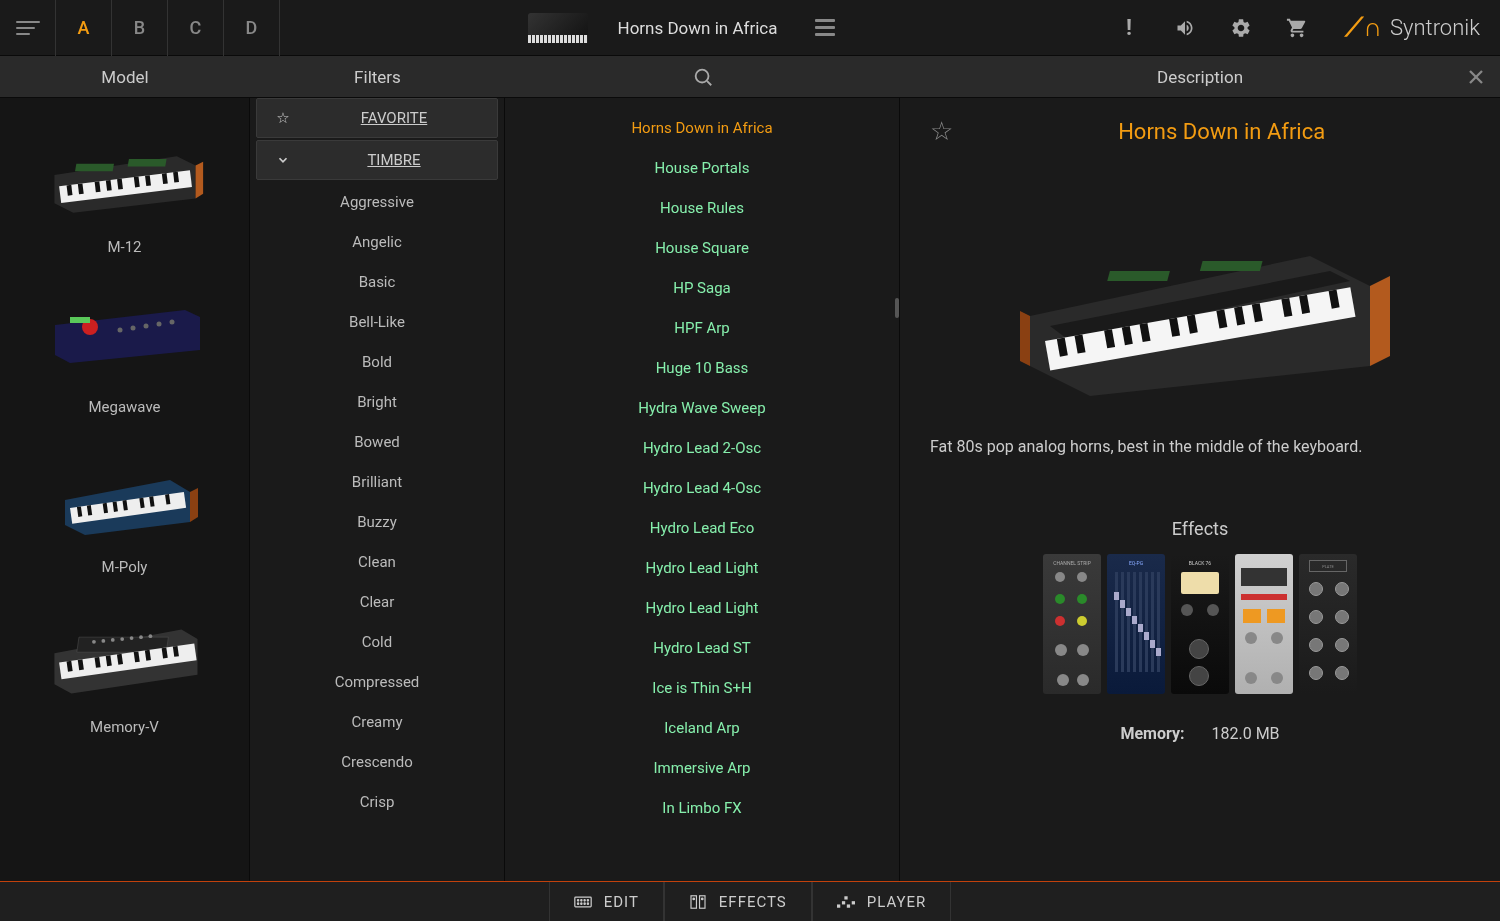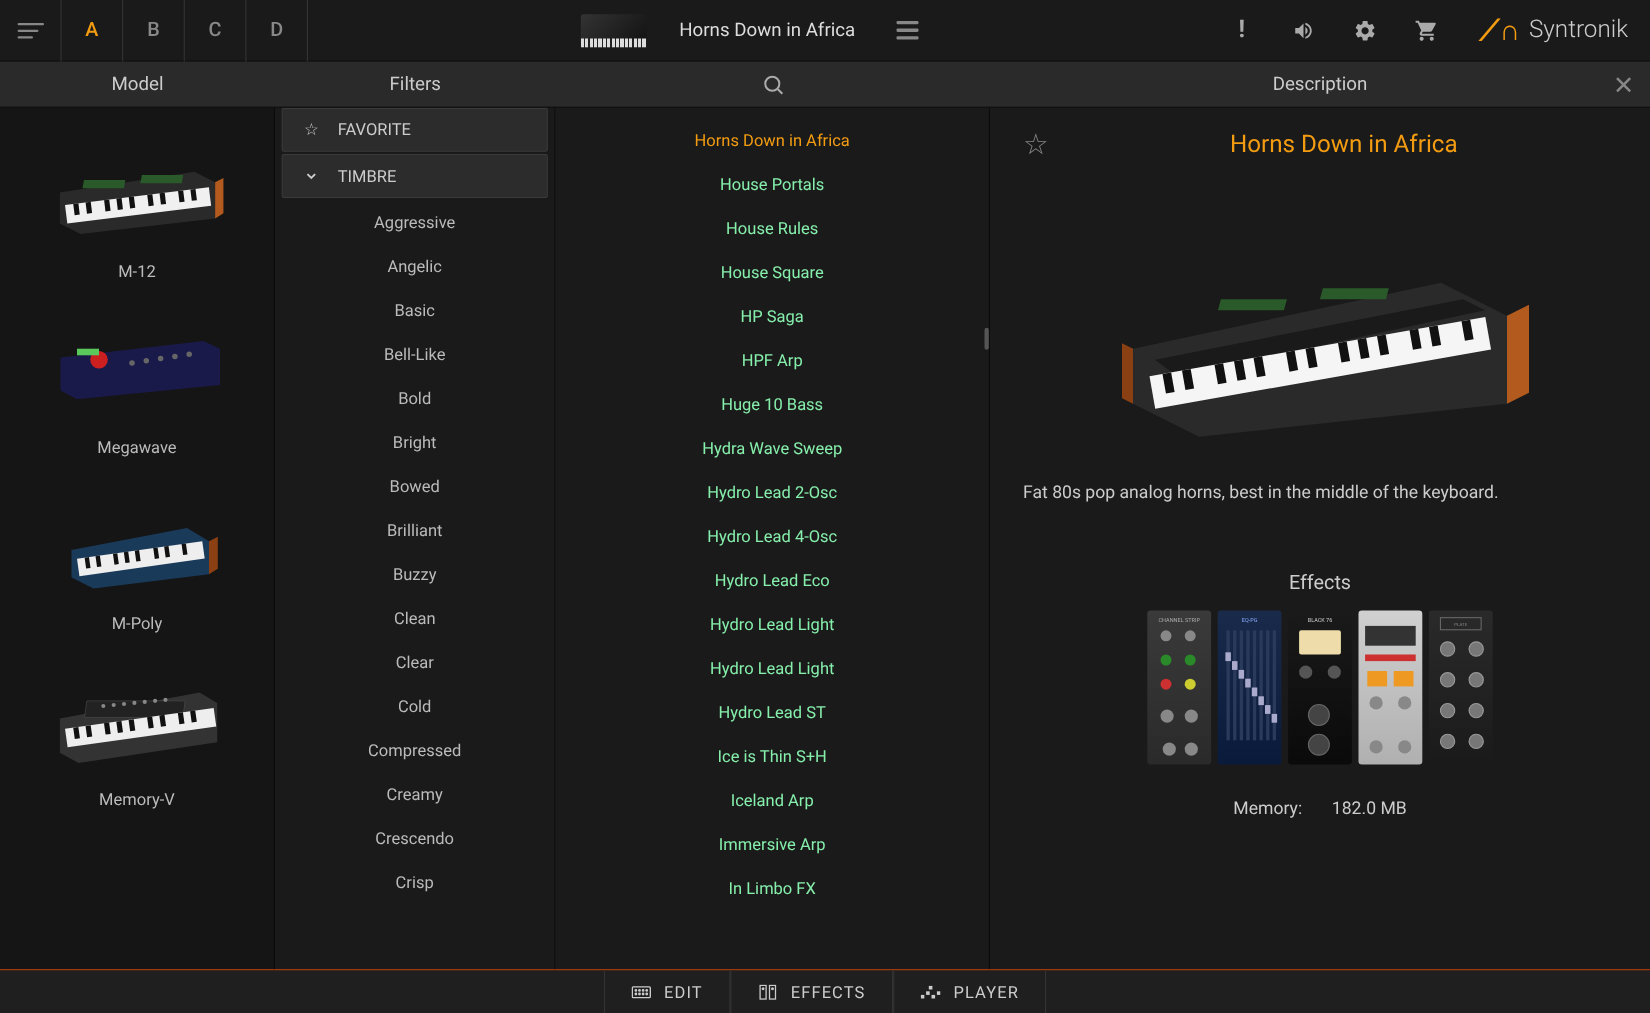--- a/index.html
+++ b/index.html
@@ -40,39 +40,39 @@
 
 .col-model { width: 250px; background: #151515; overflow-y: auto; border-right: 1px solid #0a0a0a; padding-top: 10px;}
 .model-item { display: flex; flex-direction: column; align-items: center; padding: 12px 0; cursor:pointer; }
 .model-img { width: 160px; height: 110px; display:flex; align-items:center; justify-content:center; }
 .model-label { font-size: 15px; color: #bbb; margin-top: 8px; }
 
 .col-filters { width: 255px; background: #1a1a1a; overflow-y: auto; border-right: 1px solid #0a0a0a; }
 .filter-row { height: 40px; display:flex; align-items:center; padding: 0 16px; font-size: 15px; color:#ccc; cursor:pointer; }
 .filter-row.header { background: #2c2c2c; border: 1px solid #3a3a3a; margin: 0 6px 2px 6px; border-radius: 2px; gap: 14px;}
 .filter-row.header .icon { width: 20px; display:flex; justify-content:center;}
-.filter-row.header .lbl { flex:1; }
+.filter-row.header .lbl { flex:1; text-align:center;text-decoration:underline;}
 .filter-row.sub { justify-content: center; color:#bbb;}
 
 .col-presets { width: 395px; background: #1a1a1a; overflow-y: auto; border-right: 1px solid #0a0a0a; position: relative; padding-top: 10px;}
 .preset-item { height: 40px; display:flex; align-items:center; justify-content:center; font-size: 15px; color:#86efac; cursor:pointer; }
 .preset-item.active { color: #f39c12; }
 .scroll-indicator { position:absolute; right:0; top:200px; width:4px; height:20px; background:#555; border-radius:2px;}
 
 .col-desc { flex: 1; background: #1a1a1a; padding: 18px 30px; overflow-y:auto; }
 .desc-header { display:flex; align-items:center; gap:20px; margin-bottom: 20px;}
 .star-outline { font-size: 26px; color: #888; cursor:pointer;}
 .desc-title { font-size: 22px; color: #f39c12; flex:1; text-align:center; }
 .desc-img { width: 100%; height: 250px; display:flex; align-items:center; justify-content:center; margin-bottom: 20px;}
 .desc-text { font-size: 16px; color: #ccc; line-height: 1.4; margin-bottom: 60px;}
 .effects-title { text-align:center; font-size: 18px; color:#ccc; margin-bottom: 15px;}
 .effects-row { display:flex; justify-content:center; gap:6px; margin-bottom: 30px;}
 .fx-unit { width:58px; height:140px; border-radius:3px; position:relative; }
 .memory-row { text-align:center; font-size:16px; color:#ccc; }
-.memory-row .mlabel { font-weight:400; margin-right:23px;text-align:center;}
+.memory-row .mlabel { font-weight:700; margin-right:23px;text-align:center;}
 
 
 .bottombar { height: 40px; background: #1f1f1f; display:flex; align-items:center; justify-content:center; gap:0; border-top:1px solid #c2410c;}
 .bb-btn { height:40px; padding: 0 24px; display:flex; align-items:center; gap:12px; font-size:15px; color:#ccc; border-left:1px solid #333; border-right:1px solid #333; cursor:pointer; letter-spacing:1px;}
 .bb-icon { width:18px; height:14px;}
 
 svg { display: block; }
 </style>
 </head>
 <body>

